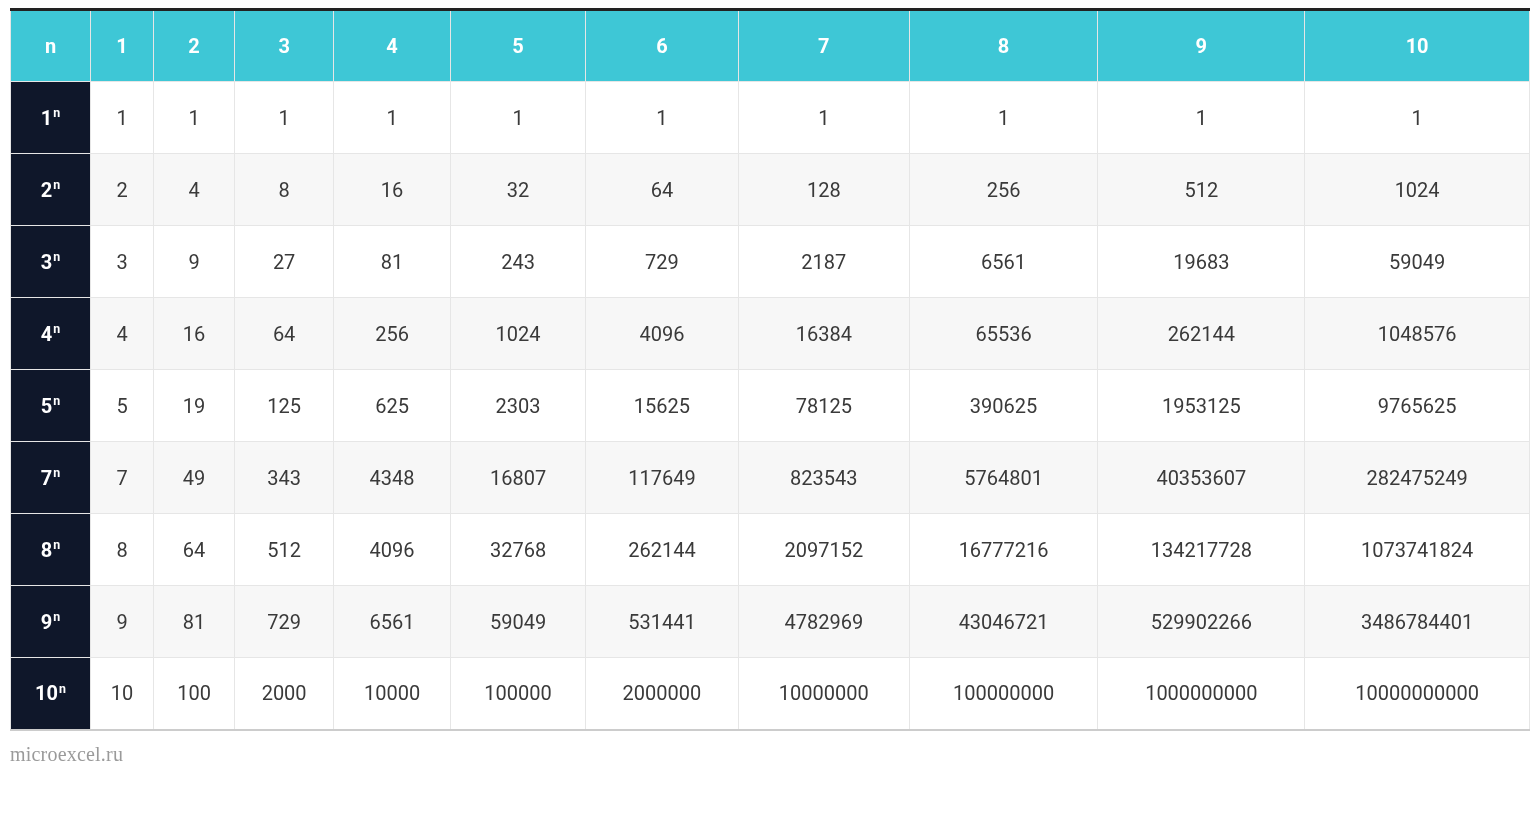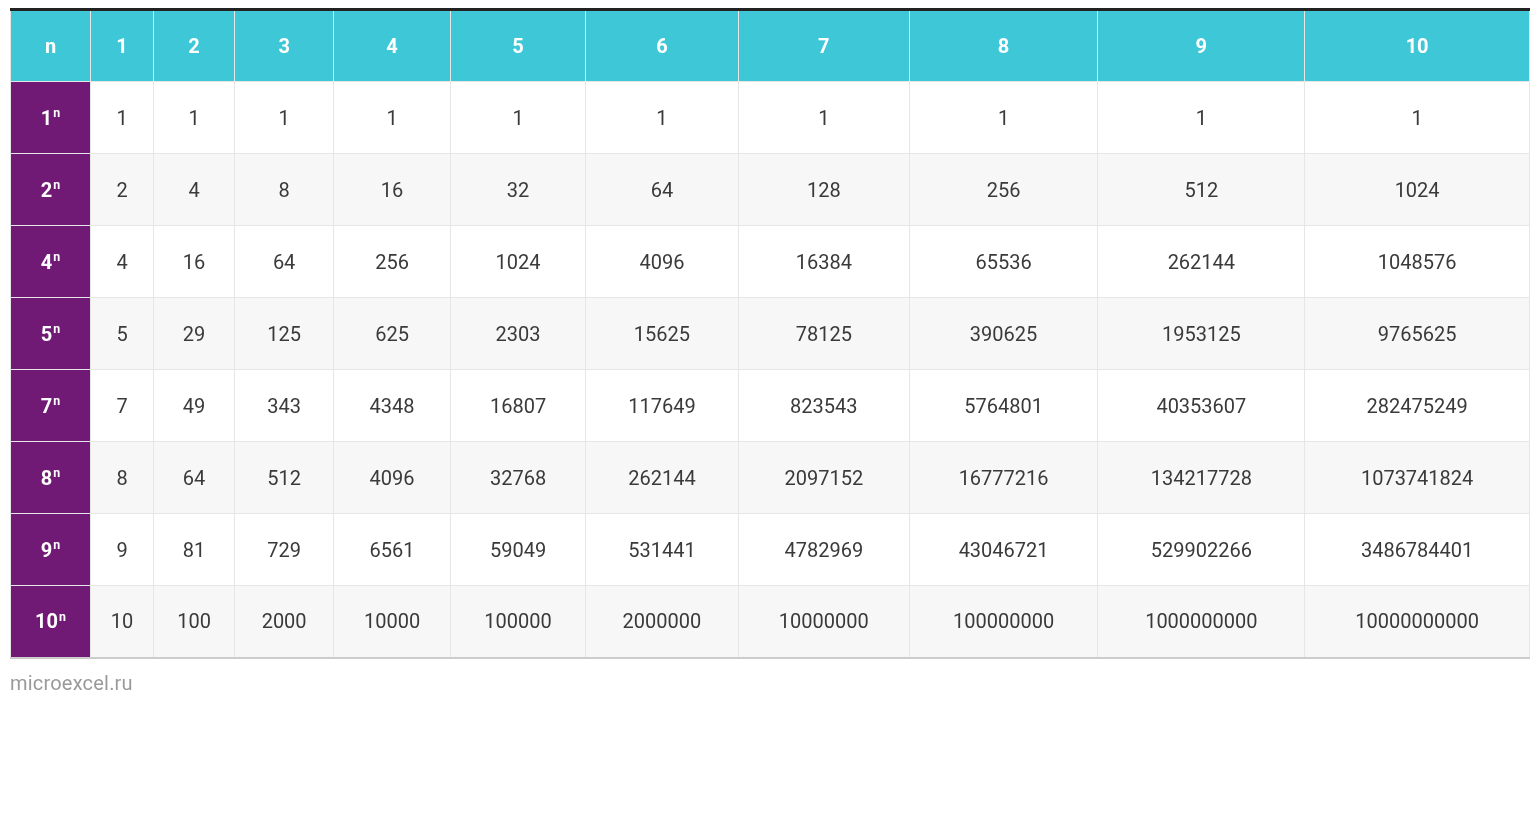--- a/index.html
+++ b/index.html
@@ -30,21 +30,21 @@
       padding: 0 8px;
       white-space: nowrap;
     }
     thead th {
       background: #3ec7d6;
       color: #ffffff;
       font-weight: 700;
       font-size: 20px;
     }
     tbody th.rowhead {
-      background: #701a75;
+      background: #0f172a;
       color: #ffffff;
       font-weight: 700;
       font-size: 20px;
       width: 80px;
     }
     tbody th.rowhead sup {
       font-size: 0.62em;
       vertical-align: super;
       line-height: 0;
       margin-left: 1px;
@@ -60,20 +60,21 @@
       font-weight: 400;
     }
     thead th:first-child {
       width: 80px;
     }
     .footer-note {
       margin-top: 12px;
       color: #9a9a9a;
       font-size: 20px;
       letter-spacing: 0.2px;
+      font-family: Liberation Serif, serif;
     }
   </style>
 </head>
 <body>
 
 <div class="table-wrap">
   <table>
     <thead>
       <tr>
         <th>n</th>
@@ -110,36 +111,49 @@
         <td>8</td>
         <td>16</td>
         <td>32</td>
         <td>64</td>
         <td>128</td>
         <td>256</td>
         <td>512</td>
         <td>1024</td>
       </tr>
       <tr>
+        <th class="rowhead"><span>3</span><sup>n</sup></th>
+        <td>3</td>
+        <td>9</td>
+        <td>27</td>
+        <td>81</td>
+        <td>243</td>
+        <td>729</td>
+        <td>2187</td>
+        <td>6561</td>
+        <td>19683</td>
+        <td>59049</td>
+      </tr>
+      <tr>
         <th class="rowhead"><span>4</span><sup>n</sup></th>
         <td>4</td>
         <td>16</td>
         <td>64</td>
         <td>256</td>
         <td>1024</td>
         <td>4096</td>
         <td>16384</td>
         <td>65536</td>
         <td>262144</td>
         <td>1048576</td>
       </tr>
       <tr>
         <th class="rowhead"><span>5</span><sup>n</sup></th>
         <td>5</td>
-        <td>29</td>
+        <td>19</td>
         <td>125</td>
         <td>625</td>
         <td>2303</td>
         <td>15625</td>
         <td>78125</td>
         <td>390625</td>
         <td>1953125</td>
         <td>9765625</td>
       </tr>
       <tr>

